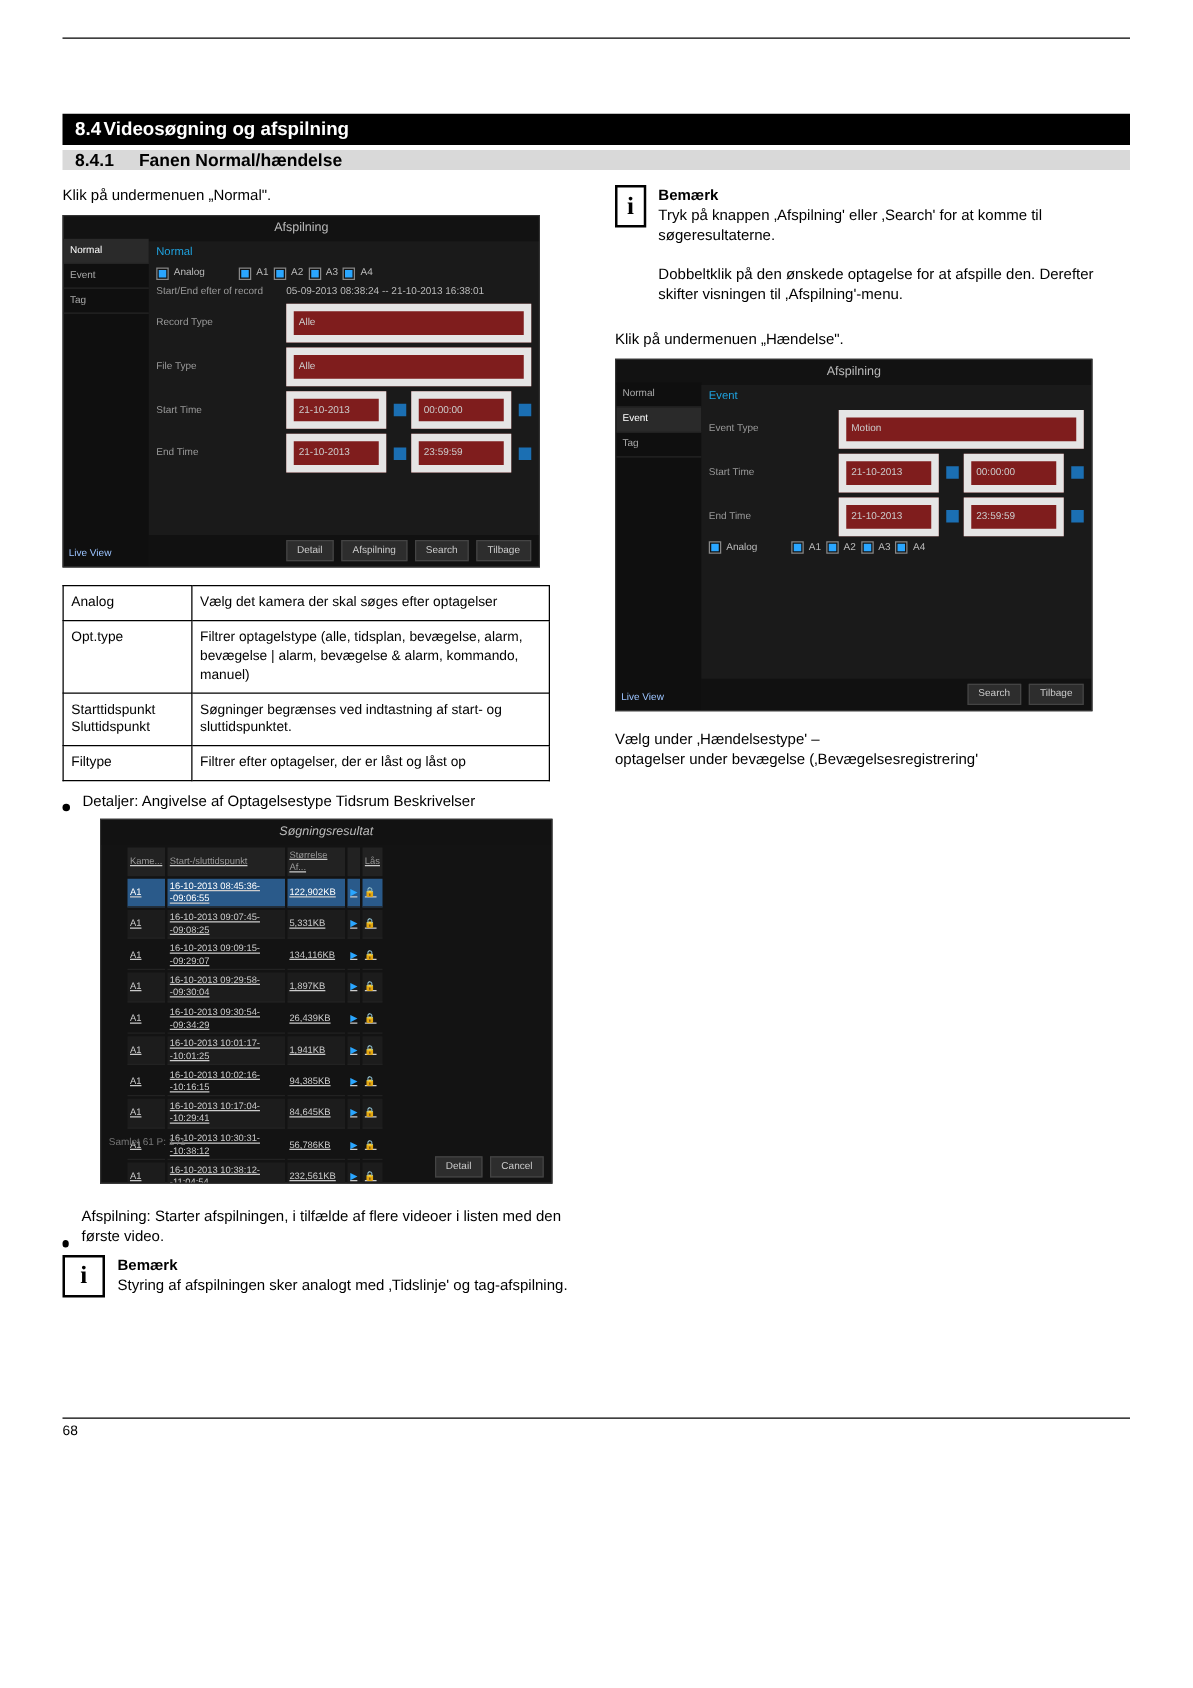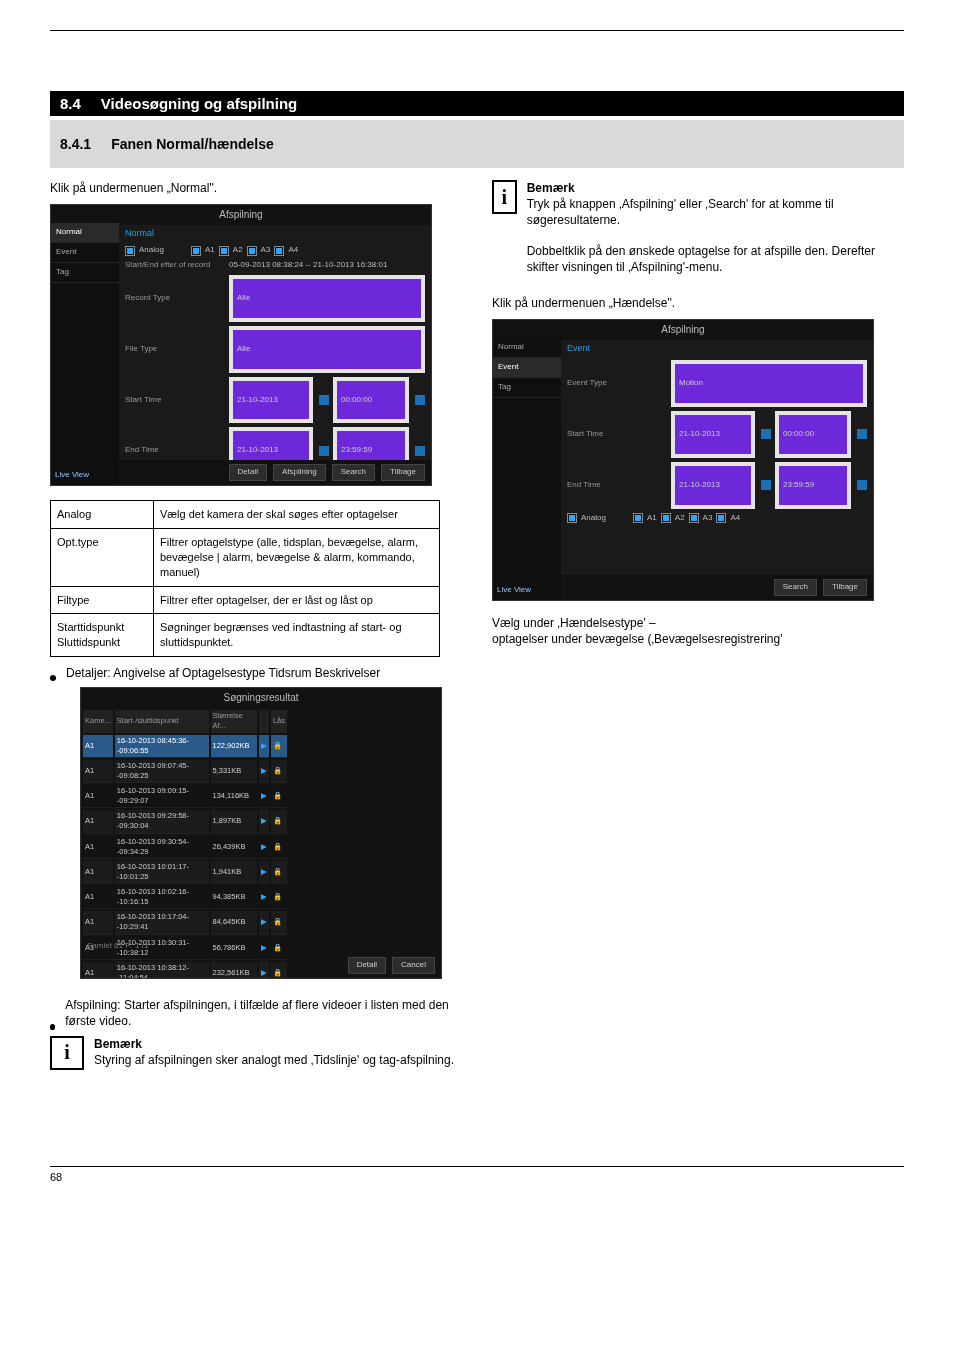--- a/index.html
+++ b/index.html
@@ -1,48 +1,48 @@
 <!DOCTYPE html>
 <html><head>
 <meta charset="utf-8">
 <style>
   body { margin:0; font-family: Arial, Helvetica, sans-serif; background:#fff; color:#000; }
   .page { width:954px; margin:0 auto; padding:30px 50px 30px 50px; box-sizing:border-box; position:relative; }
   .top-rule { border-top:1px solid #000; height:0; margin-bottom:60px; }
-  .black-bar { background:#000; color:#fff; padding:4px 10px; font-weight:bold; font-size:15px; display:flex; align-items:center; gap:20px; margin-bottom:0; }
+  .black-bar { background:#000; color:#fff; padding:4px 10px; font-weight:bold; font-size:15px; display:flex; align-items:center; gap:2px; margin-bottom:0; }
   .black-bar .num { width:auto; }
-  .grey-bar { background:#d9d9d9; color:#000; padding:16px 10px; font-weight:bold; font-size:14px; display:flex; gap:20px; margin-top:4px; }
+  .grey-bar { background:#d9d9d9; color:#000; padding:0 10px; font-weight:bold; font-size:14px; display:flex; gap:20px; margin-top:4px; }
   .columns { display:flex; gap:30px; margin-top:6px; }
   .col { width:430px; font-size:12px; line-height:1.35; }
   .shot { width:380px; height:280px; background:#1a1a1a; position:relative; margin:8px 16px 14px 0; border:1px solid #333; overflow:hidden; }
   .shot-title { position:absolute; top:0; left:0; right:0; text-align:center; color:#bbb; font-size:10px; padding:3px 0; background:#121212;}
   .shot-side { position:absolute; top:18px; left:0; width:68px; bottom:0; background:#0f0f0f; display:flex; flex-direction:column; font-size:8px; color:#aaa;}
   .shot-side div { padding:4px 5px; border-bottom:1px solid #262626;}
   .shot-side div.sel { background:#2a2a2a; color:#fff;}
   .shot-main { position:absolute; top:18px; left:68px; right:0; bottom:0; }
   .shot-main .panel-title { color:#1fa3e0; font-size:9px; padding:4px 6px; }
   .shot-row { display:flex; align-items:center; font-size:8px; color:#bbb; padding:2px 6px; gap:4px;}
   .chk { display:inline-block; width:8px; height:8px; border:1px solid #888; position:relative; background:#111;}
   .chk.on::after{content:"";position:absolute;inset:1px;background:#2aa6ff;}
   .lbl { color:#999; width:100px;}
-  .val { background:#6d28d9; border:4px solid #e5e5e5; padding:14px 4px; flex:1; color:#ccc;}
+  .val { background:#7f1d1d; border:6px solid #e5e5e5; padding:4px 4px; flex:1; color:#ccc;}
   .mini { width:10px; height:10px; background:#1b6fb3; margin-left:2px;}
   .shot-foot { position:absolute; bottom:0; left:68px; right:0; display:flex; justify-content:flex-end; gap:6px; padding:4px 6px; background:#111;}
   .shot-foot .btn, .btn-g { font-size:8px; background:#2d2d2d; color:#ccc; border:1px solid #444; padding:2px 8px;}
   .shot-foot-live { position:absolute; bottom:4px; left:4px; color:#9cc4ff; font-size:8px;}
 
   .desc-table { width:390px; border-collapse:collapse; font-size:11px; margin:4px 0 8px 0;}
   .desc-table td { border:1px solid #000; padding:6px 6px; vertical-align:top;}
   .desc-table td:first-child { width:90px; font-weight:normal;}
   .bullet-row { display:flex; align-items:flex-end; gap:10px; margin:6px 0;}
   .bullet { width:6px;height:6px;background:#000;border-radius:50%; margin-top:5px; }
 
   .result-shot { width:360px; height:290px; background:#131313; border:1px solid #333; margin:6px 0 18px 30px; position:relative; overflow:hidden; }
-  .result-shot .rtitle{ text-align:center; color:#bbb; font-size:10px; padding:3px 12px; background:#121212;}
-  .rtable { font-size:7.5px; color:#ccc; width:208px; position:absolute; top:20px; left:0;}
+  .result-shot .rtitle{ text-align:center; color:#bbb; font-size:10px; padding:3px 12px; background:#121212;font-style:italic;}
+  .rtable { font-size:7.5px; color:#ccc; width:208px; position:absolute; top:20px; left:19px;text-decoration:underline;}
   .rtable tr td{ padding:1px 2px; border-bottom:1px solid #222;}
   .rtable tr:nth-child(odd) td{ background:#1c1c1c;}
   .rtable tr.hl td{ background:#2a5a8a; color:#fff;}
   .rtable th { color:#999; background:#222; font-weight:normal; text-align:left; padding:1px 2px;}
   .preview { position:absolute; top:20px; right:6px; width:130px; }
   .preview .img { height:78px; background:linear-gradient(180deg,#93b6d4 0%,#93b6d4 40%,#4b5a4a 41%,#7d8773 100%); border:1px solid #333; }
   .preview .meta { font-size:8px; color:#aaa; margin-top:4px; line-height:1.4;}
   .rfoot { position:absolute; bottom:4px; right:6px; display:flex; gap:6px;}
   .faded { position:absolute; bottom:26px; left:6px; font-size:8px; color:#777;}
 
@@ -133,26 +133,26 @@
         <tbody>
             <tr>
               <td>Analog</td>
               <td>Vælg det kamera der skal søges efter optagelser</td>
             </tr>
         <tr>
               <td>Opt.type</td>
               <td>Filtrer optagelstype (alle, tidsplan, bevægelse, alarm, bevægelse | alarm, bevægelse &amp; alarm, kommando, manuel)</td>
             </tr>
         <tr>
+              <td>Starttidspunkt Sluttidspunkt</td>
+              <td>Søgninger begrænses ved indtastning af start- og sluttidspunktet.</td>
+            </tr>
+        <tr>
               <td>Filtype</td>
               <td>Filtrer efter optagelser, der er låst og låst op</td>
-            </tr>
-        <tr>
-              <td>Starttidspunkt Sluttidspunkt</td>
-              <td>Søgninger begrænses ved indtastning af start- og sluttidspunktet.</td>
             </tr>
       </tbody>
         </table>
 
       <div class="bullet-row">
         <span class="bullet"></span>
         <span>Detaljer: Angivelse af Optagelsestype Tidsrum Beskrivelser</span>
       </div>
 
       <div class="result-shot">

